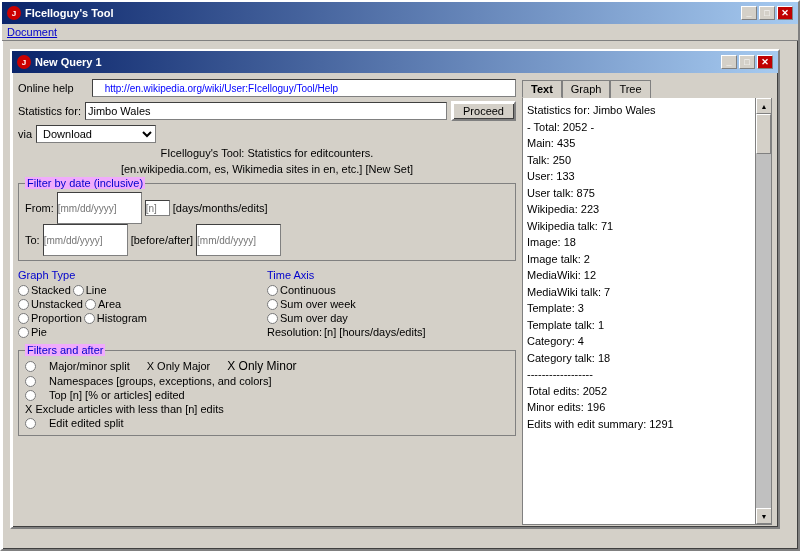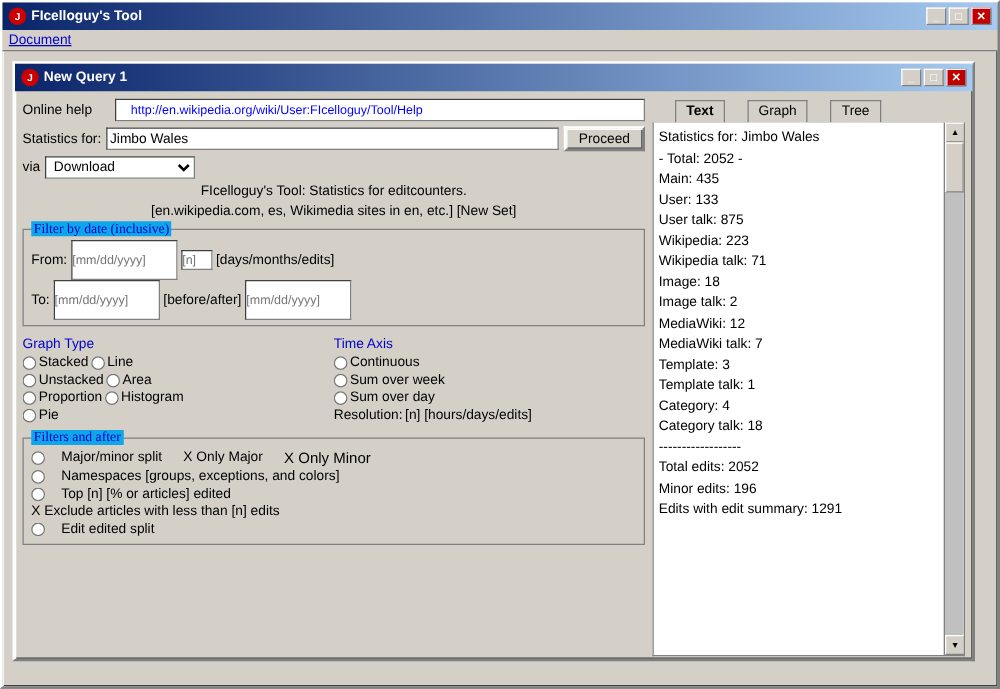--- a/index.html
+++ b/index.html
@@ -231,23 +231,22 @@
       position: relative;
     }
 
     .section-title {
       color: #0000cc;
       font-size: 11px;
       font-weight: normal;
       position: absolute;
       top: -7px;
       left: 6px;
-      background: #0ea5e9;
+      background: #f0abfc;
       padding: 0 2px;
-      font-family: Liberation Serif, serif;
     }
 
     .section-content {
       margin-top: 4px;
       font-size: 11px;
     }
 
     
     .date-row {
       display: flex;
@@ -332,21 +331,20 @@
 
     .tab {
       background: #d4d0c8;
       border: 1px solid #808080;
       border-bottom: none;
       padding: 2px 8px;
       font-size: 11px;
       cursor: pointer;
       position: relative;
       top: 0;
-      margin-left: 18px;
     }
 
     .tab.active {
       background: #d4d0c8;
       border-bottom: 1px solid #d4d0c8;
       z-index: 2;
       font-weight: bold;
     }
 
     
@@ -581,20 +579,21 @@
             <div class="tab active">Text</div>
             <div class="tab">Graph</div>
             <div class="tab">Tree</div>
           </div>
 
           <div class="text-panel">
             <div class="text-content">
               <div>Statistics for: Jimbo Wales</div>
               <div>- Total: 2052 -</div>
               <div>Main: 435</div>
+              <div>Talk: 250</div>
               <div>User: 133</div>
               <div>User talk: 875</div>
               <div>Wikipedia: 223</div>
               <div>Wikipedia talk: 71</div>
               <div>Image: 18</div>
               <div>Image talk: 2</div>
               <div>MediaWiki: 12</div>
               <div>MediaWiki talk: 7</div>
               <div>Template: 3</div>
               <div>Template talk: 1</div>

